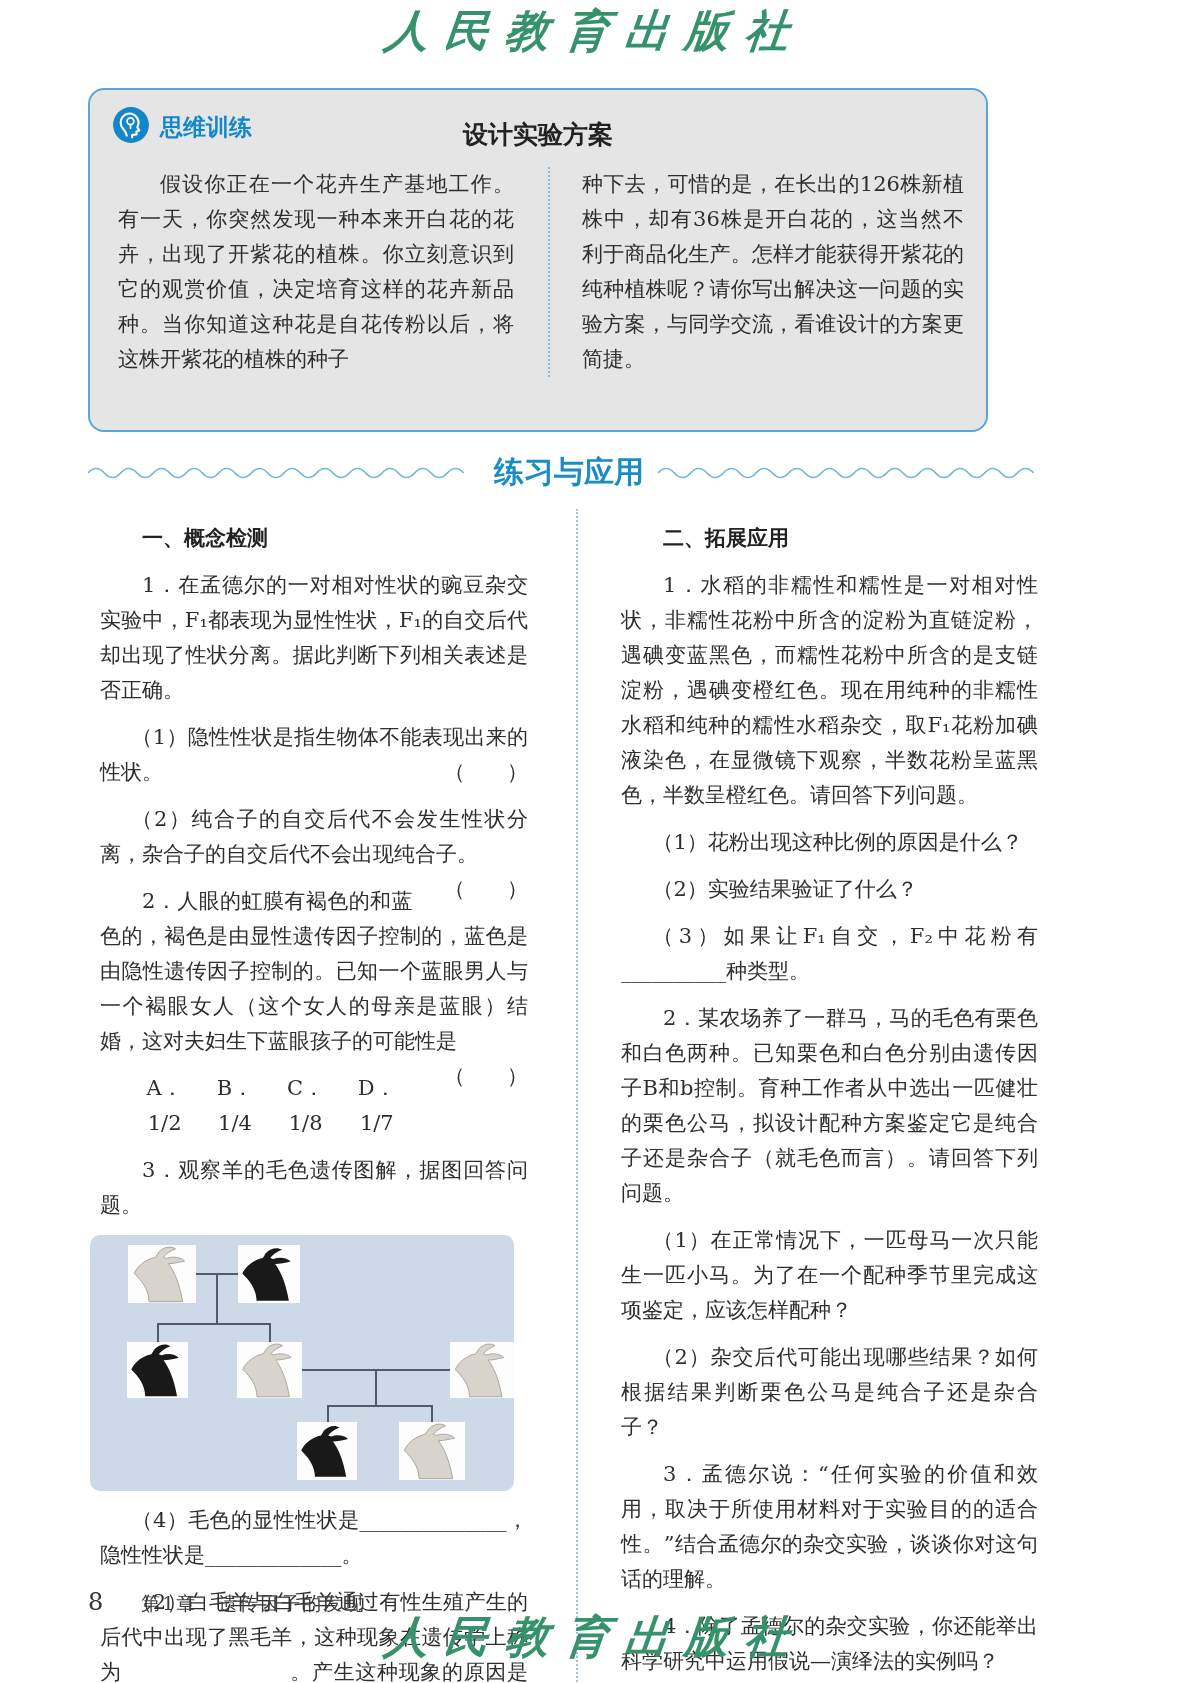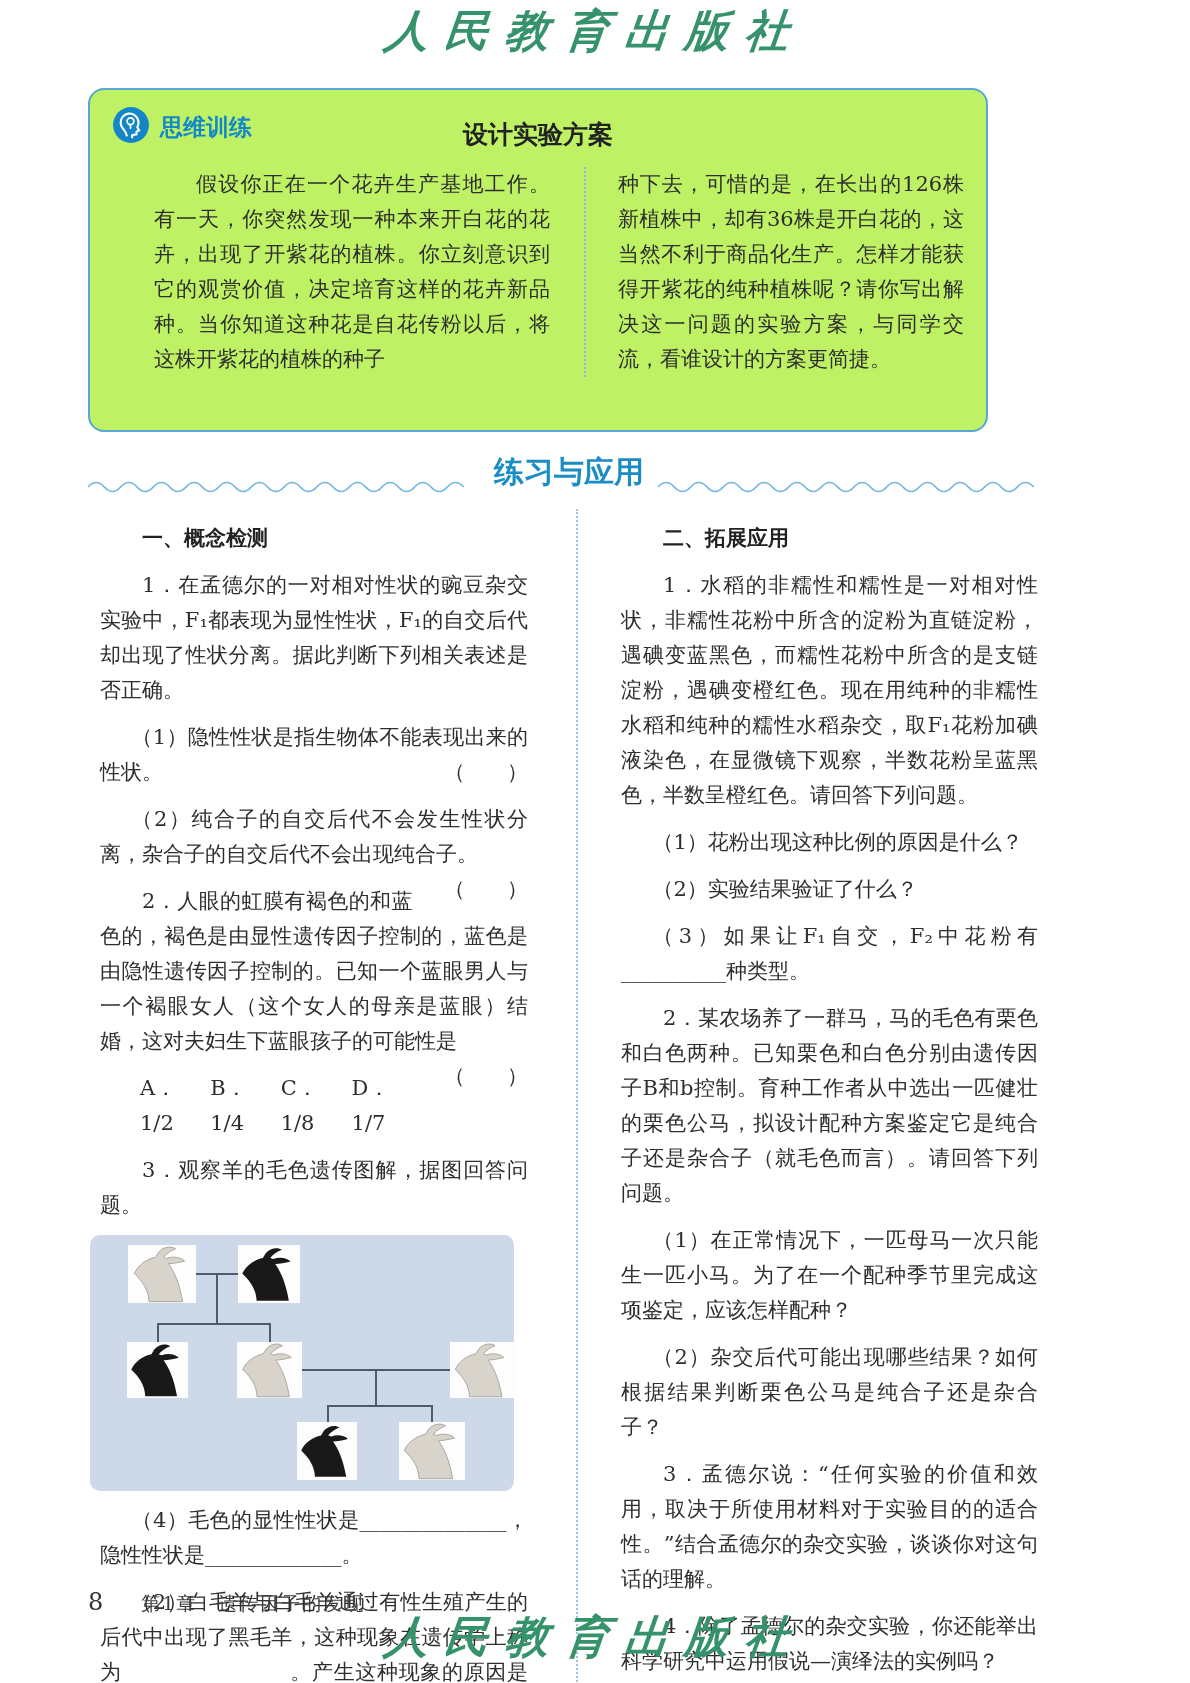--- a/index.html
+++ b/index.html
@@ -6,46 +6,46 @@
   .page{position:relative;width:1190px;height:1683px;background:#ffffff;overflow:hidden;
         font-family:"DejaVu Serif","Liberation Serif",serif;color:#2e2e2e;}
   
   .logo{position:absolute;left:0;width:100%;text-align:center;color:#35926a;
         font-family:"DejaVu Serif",serif;font-style:italic;font-weight:bold;
         font-size:44px;letter-spacing:16px;transform:skewX(-6deg);}
   .logo-top{top:2px;}
   .logo-bottom{top:1608px;}
   
   .thinking-box{position:absolute;left:88px;top:88px;width:900px;height:344px;
-        background:#bef264;border:2px solid #58a7d6;border-radius:16px;box-sizing:border-box;}
+        background:#e5e5e5;border:2px solid #58a7d6;border-radius:16px;box-sizing:border-box;}
   .badge{position:absolute;left:22px;top:16px;display:flex;align-items:center;gap:10px;}
   .badge-label{font-family:"DejaVu Sans","Liberation Sans",sans-serif;font-weight:bold;
         font-size:23px;color:#1287c9;}
   .box-title{margin-top:28px;text-align:center;font-family:"DejaVu Sans","Liberation Sans",sans-serif;
         font-weight:bold;font-size:25px;color:#222;}
-  .box-cols{display:flex;margin-top:16px;padding:0 22px 0 64px;}
+  .box-cols{display:flex;margin-top:16px;padding:0 22px 0 28px;}
   .box-col-left{width:396px;}
   .box-col-right{flex:1;border-left:2px dotted #8ab9dd;margin-left:34px;padding-left:32px;}
   .box-cols p{margin:0;font-size:21px;line-height:35px;text-align:justify;}
   .indent{text-indent:2em;}
   
   .practice{position:absolute;left:88px;top:452px;width:962px;}
-  .practice-header{display:flex;align-items:flex-end;}
+  .practice-header{display:flex;align-items:center;}
   .wavy{flex:1;height:12px;}
   .practice-title{margin:0 14px;font-family:"DejaVu Sans","Liberation Sans",sans-serif;
         font-weight:bold;font-size:30px;color:#1a8dc5;white-space:nowrap;}
   .practice-cols{display:flex;margin-top:16px;align-items:stretch;}
   .pcol-left{width:452px;}
   .pcol-right{flex:1;border-left:2px dotted #9cc3e2;margin-left:36px;padding-left:31px;}
   .practice-cols p{margin:12px;font-size:21px;line-height:35px;text-align:justify;}
   .col-heading{font-family:"DejaVu Sans","Liberation Sans",sans-serif;font-weight:bold;
         font-size:21.5px;line-height:35px;text-indent:2em;margin:0;color:#222;}
   .sub-indent{text-indent:1.5em;}
   .bracket{float:right;}
-  .options-row{display:flex;gap:21px;padding-left:52px;font-size:21px;line-height:35px;}
+  .options-row{display:flex;gap:21px;padding-left:52px;font-size:21px;line-height:35px;text-align:center;}
   
   .pedigree{position:relative;width:424px;height:256px;margin:8px 0 6px 2px;
         background:#cdd9e9;border-radius:10px;}
   .sheep-node{position:absolute;background:#fdfdfd;}
   .sheep-node svg{width:100%;height:100%;display:block;}
   .coat-white path{fill:#d8d4cb;stroke:#a8a49b;stroke-width:1.5;}
   .coat-black path{fill:#191919;stroke:none;}
   .pline{position:absolute;background:#4d5b6e;}
   
   .footer{position:absolute;left:88px;top:1588px;display:flex;align-items:baseline;gap:38px;}

